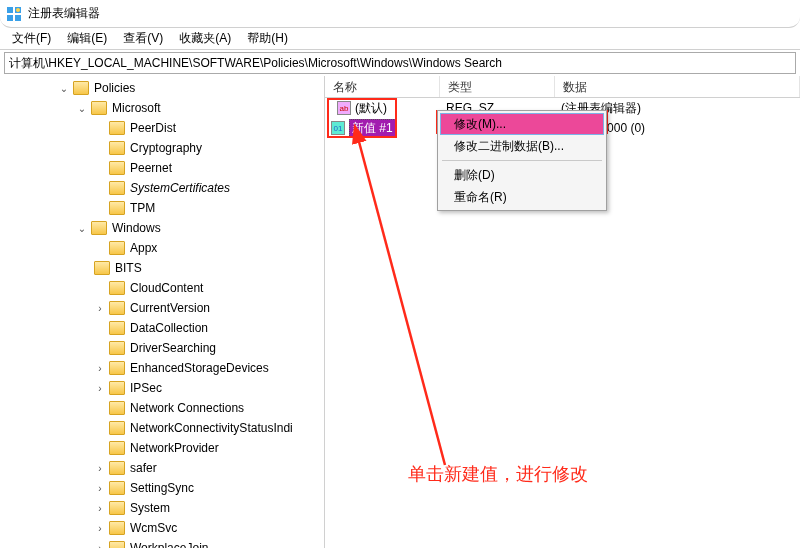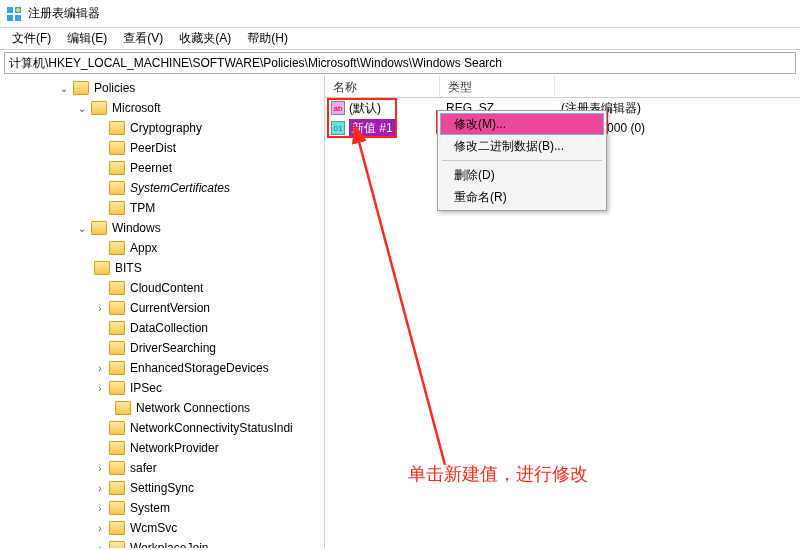--- a/index.html
+++ b/index.html
@@ -1,17 +1,17 @@
 <!DOCTYPE html>
 <html><head>
 <meta charset="utf-8">
 <style>
   * { box-sizing: border-box; margin: 0; padding: 0; font-family: "Microsoft YaHei", "Segoe UI", sans-serif; font-size: 12px; }
   body { background: #fff; width: 800px; height: 550px; overflow: hidden; position: relative; }
-  .titlebar { height: 28px; display: flex; align-items: center; padding: 0 6px; border-bottom: 1px solid #d0d0d0; }
+  .titlebar { height: 28px; display: flex; align-items: center; padding: 0 6px; border-bottom: 1px solid #d0d0d0; border-radius: 11px; }
   .titlebar .app-icon { width: 16px; height: 16px; margin-right: 6px; display:inline-flex; align-items:center; justify-content:center; }
   .menubar { height: 22px; display: flex; align-items: center; padding: 0 4px; border-bottom: 1px solid #d0d0d0; }
   .menubar .menu-item { padding: 2px 8px; cursor: default; }
   .addressbar { height: 22px; border: 1px solid #aaa; margin: 2px 4px; padding: 1px 4px; display:flex; align-items:center; background:#fff; }
   .content { display: flex; height: calc(550px - 28px - 22px - 28px); }
   .tree { width: 325px; overflow: hidden; border-right: 1px solid #d0d0d0; padding-top: 2px; position:relative; }
   .tree-inner { position:relative; }
   .tree-row { display: flex; align-items: center; height: 20px; white-space: nowrap; position:relative; }
   .tree-row .twisty { width: 12px; text-align: center; color:#555; font-size:10px; }
   .tree-row .folder-icon { width:16px; height:14px; margin: 0 3px; background: linear-gradient(#ffe9a6,#f7c648); border:1px solid #d6a321; border-radius:1px; flex:0 0 16px; }
@@ -22,21 +22,21 @@
   .col-name { width:115px; }
   .col-type { width:115px; }
   .col-data { flex:1; }
   .list-body { position:relative; }
   .list-row { display:flex; height:20px; align-items:center; }
   .list-row .cell { padding:0 6px; overflow:hidden; white-space:nowrap; }
   .list-row .cell.name { width:115px; display:flex; align-items:center; gap:4px; }
   .list-row .cell.type { width:115px; }
   .list-row .cell.data { flex:1; }
   .val-icon { width:14px; height:14px; flex:0 0 14px; border:1px solid #888; display:inline-flex; align-items:center; justify-content:center; font-size:8px; }
-  .val-icon.str { background:#f0abfc; color:#c00; }
+  .val-icon.str { background:#f0abfc; color:#c00;margin-left:6px; }
   .val-icon.bin { background:#5eead4; color:#2266cc; }
   .name-sel { background:#a21caf; color:#fff; padding:0 2px; border:1px dotted #555; }
   
   .redbox { position:absolute; border:2px solid #ff2a1a; pointer-events:none; }
   
   .ctxmenu { position:absolute; top:130px; left:446px; width:170px; background:#f5f5f5; border:1px solid #a0a0a0; box-shadow:2px 2px 4px rgba(0,0,0,0.25); padding:2px; z-index:20; }
   .ctxmenu .mi { height:22px; display:flex; align-items:center; padding:0 14px; cursor:default; }
   .ctxmenu .mi.hl { background:#ec4899; border:1px solid #7bb2e8; padding:0 13px; }
   .ctxmenu .sep { height:1px; background:#c9c9c9; margin:3px 2px; }
   
@@ -81,26 +81,26 @@
           <span class="label">Policies</span>
         </div>
         <div class="tree-row" style="padding-left: 76px;">
           <span class="twisty">⌄</span>
           <span class="folder-icon"></span>
           <span class="label">Microsoft</span>
         </div>
         <div class="tree-row" style="padding-left: 94px;">
           <span class="twisty"></span>
           <span class="folder-icon"></span>
+          <span class="label">PeerDist</span>
+        </div>
+        <div class="tree-row" style="padding-left: 94px;">
+          <span class="twisty"></span>
+          <span class="folder-icon"></span>
           <span class="label">Cryptography</span>
-        </div>
-        <div class="tree-row" style="padding-left: 94px;">
-          <span class="twisty"></span>
-          <span class="folder-icon"></span>
-          <span class="label">PeerDist</span>
         </div>
         <div class="tree-row" style="padding-left: 94px;">
           <span class="twisty"></span>
           <span class="folder-icon"></span>
           <span class="label">Peernet</span>
         </div>
         <div class="tree-row" style="padding-left: 94px; font-style: italic;">
           <span class="twisty"></span>
           <span class="folder-icon"></span>
           <span class="label">SystemCertificates</span>
@@ -148,21 +148,21 @@
         <div class="tree-row" style="padding-left: 94px;">
           <span class="twisty">›</span>
           <span class="folder-icon"></span>
           <span class="label">EnhancedStorageDevices</span>
         </div>
         <div class="tree-row" style="padding-left: 94px;">
           <span class="twisty">›</span>
           <span class="folder-icon"></span>
           <span class="label">IPSec</span>
         </div>
-        <div class="tree-row" style="padding-left: 94px; margin-left: 6px;">
+        <div class="tree-row" style="padding-left: 94px;">
           <span class="twisty"></span>
           <span class="folder-icon"></span>
           <span class="label">Network Connections</span>
         </div>
         <div class="tree-row" style="padding-left: 94px;">
           <span class="twisty"></span>
           <span class="folder-icon"></span>
           <span class="label">NetworkConnectivityStatusIndi</span>
         </div>
         <div class="tree-row" style="padding-left: 94px;">
@@ -195,20 +195,21 @@
           <span class="folder-icon"></span>
           <span class="label">WorkplaceJoin</span>
         </div>
       </div>
   </div>
 
   <div class="list">
     <div class="list-header">
       <div class="col col-name">名称</div>
       <div class="col col-type">类型</div>
+      <div class="col col-data">数据</div>
     </div>
     <div class="list-body" id="list-body">
         <div class="list-row">
           <div class="cell name">
             <span class="val-icon str">ab</span>
             <span>(默认)</span>
           </div>
           <div class="cell type">REG_SZ</div>
           <div class="cell data">(注册表编辑器)</div>
         </div>

